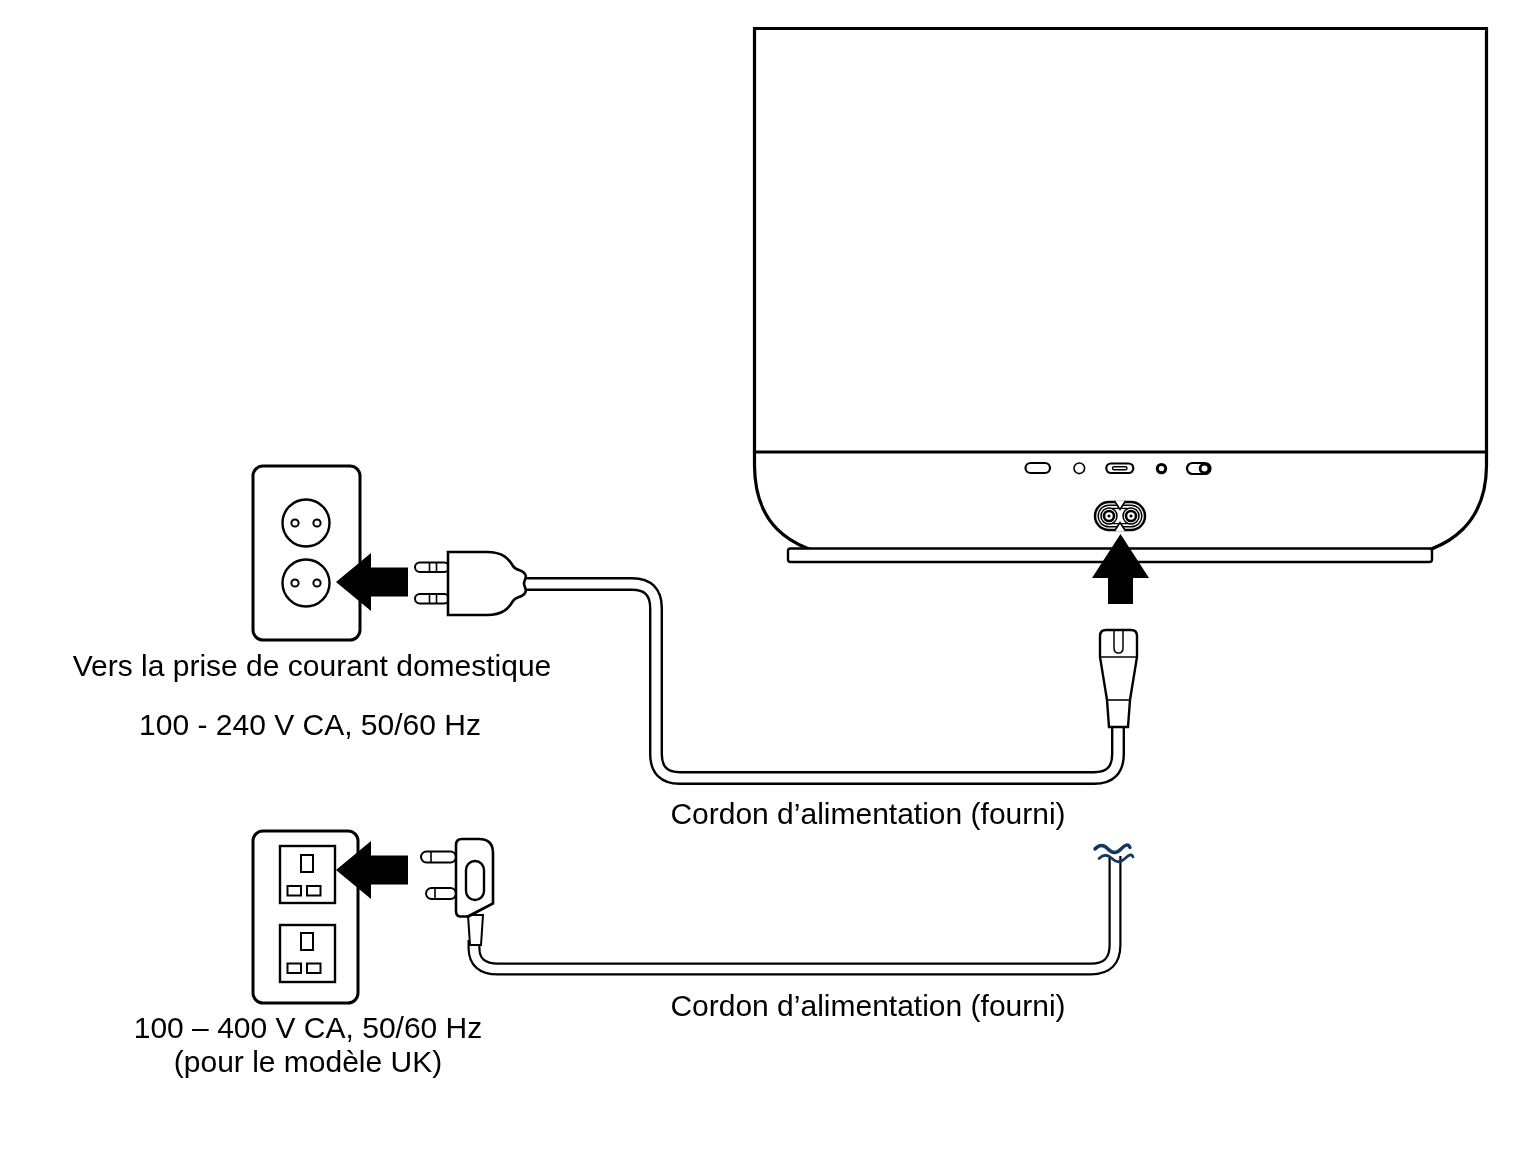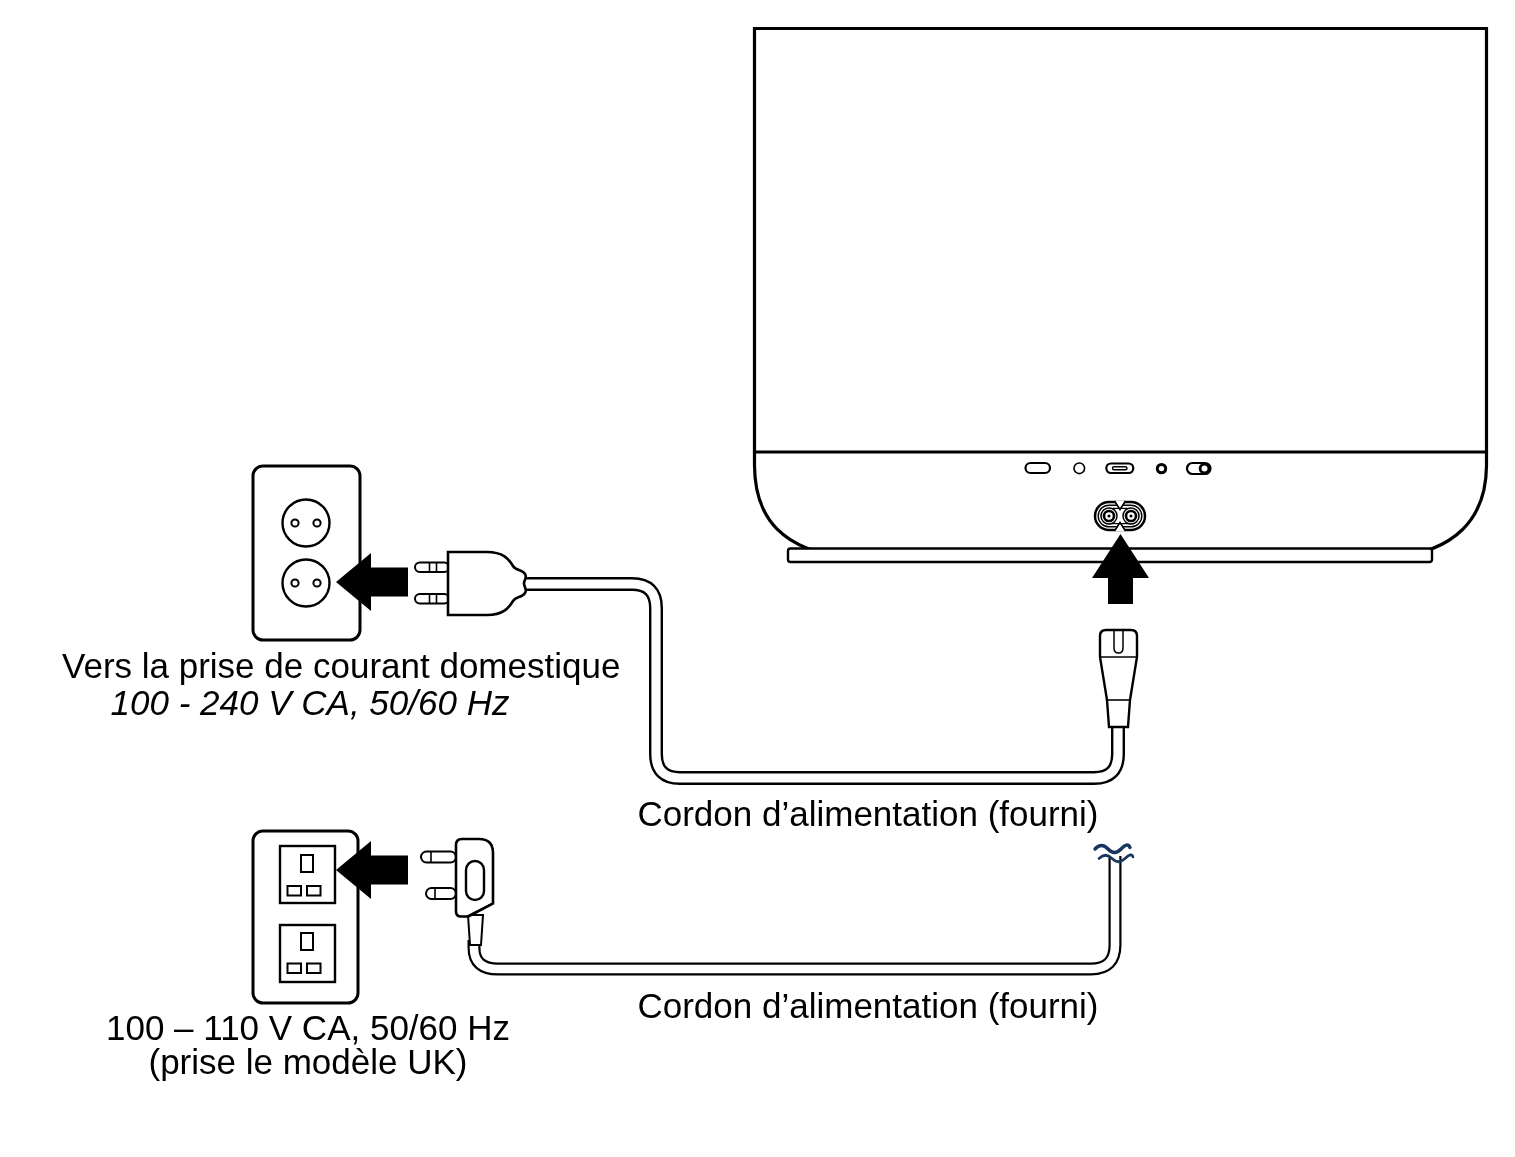--- a/index.html
+++ b/index.html
@@ -7,21 +7,21 @@
     position:relative;
     width:1515px;height:1157px;
     background:#fff;
     font-family:"Liberation Sans", sans-serif;
     overflow:hidden;
   }
   .art{position:absolute;left:0;top:0;}
   .label{
     position:absolute;
     color:#000;
-    font-size:35px;
+    font-size:30px;
     line-height:34px;
     text-align:center;
     white-space:nowrap;
   }
 </style>
 </head>
 <body>
 
 <div class="canvas">
 
@@ -134,26 +134,26 @@
     <polygon points="336,870 371,841 371,855.5 408,855.5 408,884.5 371,884.5 371,899" fill="#000"></polygon>
 
     <g fill="none" stroke="#17375E" stroke-linecap="round">
       <path d="M1095,849 q6.5,-7 13,0 t13,0 t9,-1.5" stroke-width="3.4"></path>
       <path d="M1099,858.5 q6.5,-6.5 13,0 t13,0 t8,-1.5" stroke-width="2.6"></path>
     </g>
   </svg>
 
   <div class="label" style="left:62px; top:649px; width:500px;">Vers la prise de courant domestique</div>
 
-  <div class="label" style="left:60px; top:686px; width:500px;font-style:italic;">
+  <div class="label" style="left:60px; top:708px; width:500px;">
     <div>100 - 240 V CA, 50/60 Hz</div>
   </div>
 
   <div class="label" style="left:618px; top:797px; width:500px;">Cordon d’alimentation (fourni)</div>
 
   <div class="label" style="left:618px; top:989px; width:500px;">Cordon d’alimentation (fourni)</div>
 
   <div class="label" style="left:58px; top:1011px; width:500px;">
-    <div>100 – 110 V CA, 50/60 Hz</div>
-    <div>(prise le modèle UK)</div>
+    <div>100 – 400 V CA, 50/60 Hz</div>
+    <div>(pour le modèle UK)</div>
   </div>
 
 </div>
 
 </body></html>

